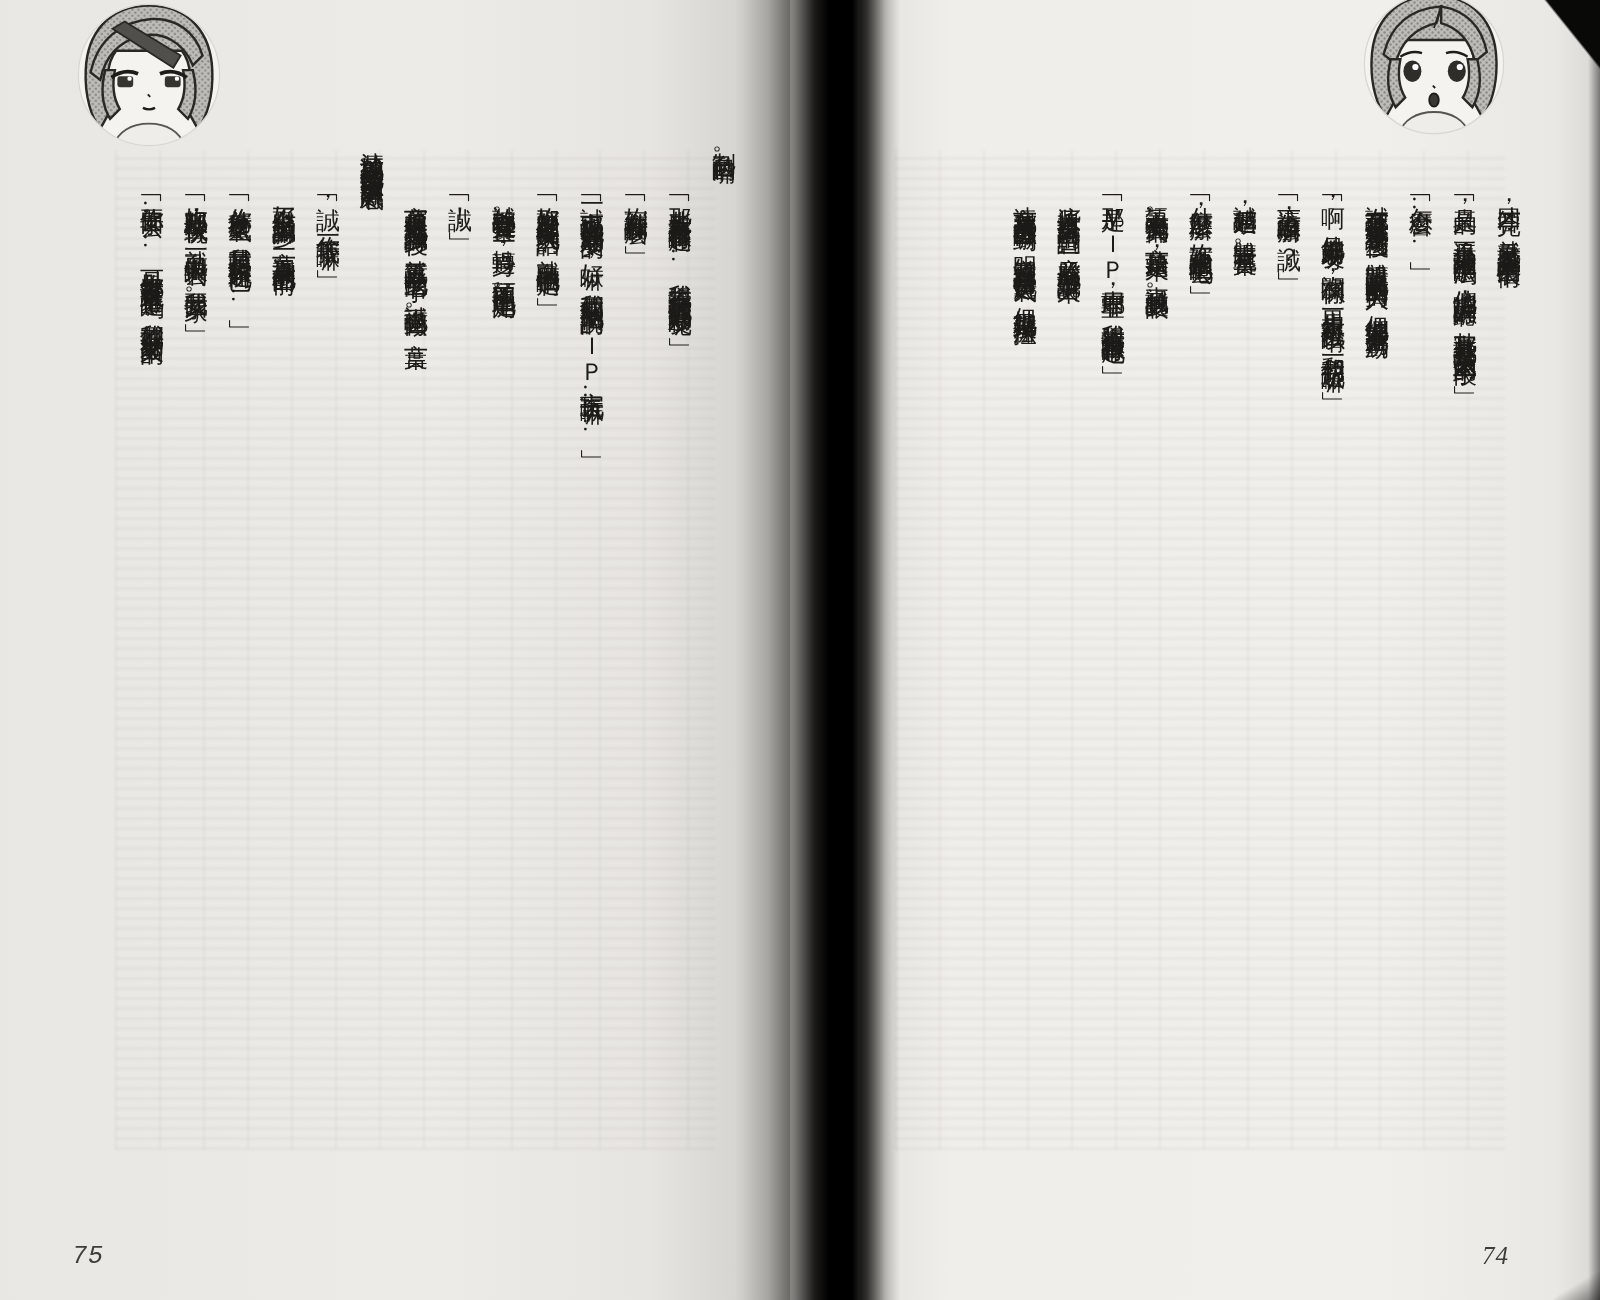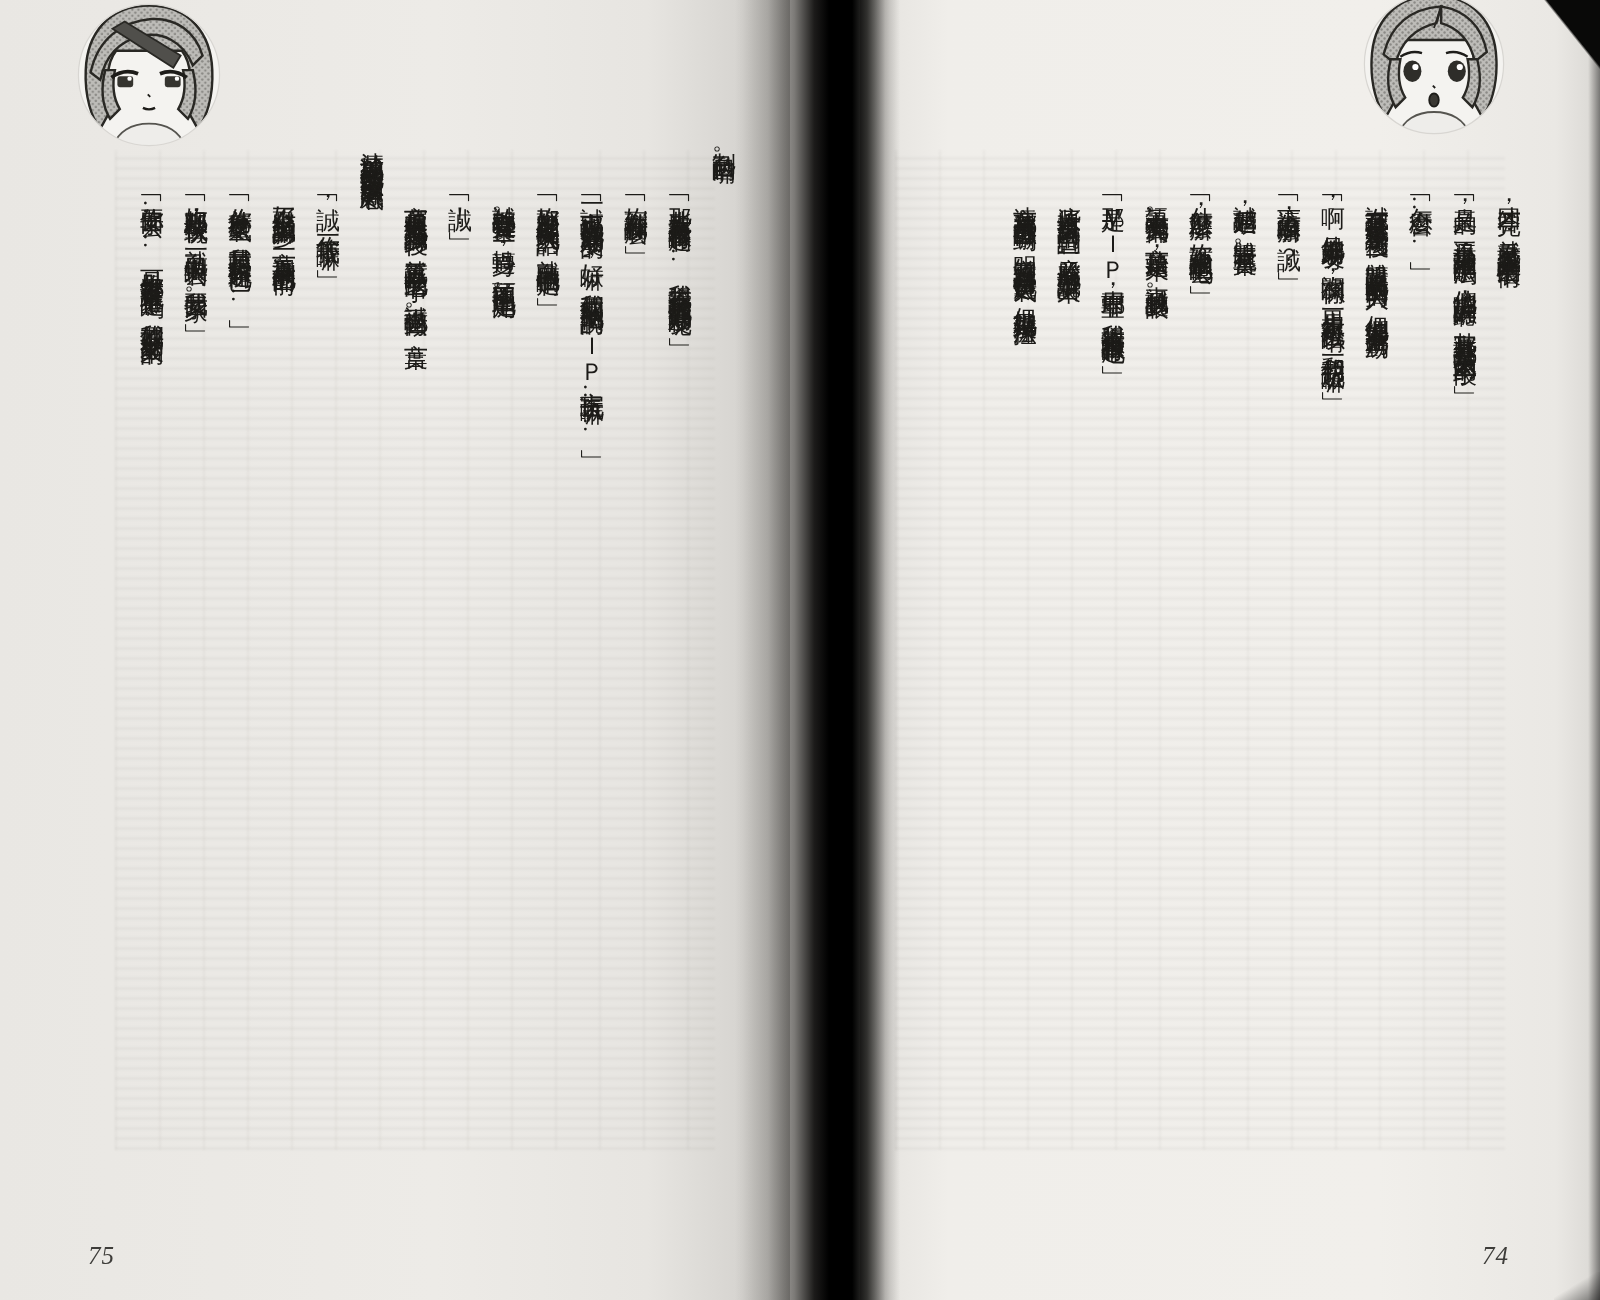--- a/index.html
+++ b/index.html
@@ -36,21 +36,21 @@
     writing-mode:vertical-rl;text-orientation:mixed;
     font-size:24px;letter-spacing:2px;line-height:44px;color:#1c1b18;
     word-break:break-all;line-break:anywhere;
   }
   .text-left{left:46px;}
   .text-right{left:831px;}
   .para{margin:0;padding:0;}
   .para.indent{text-indent:54px;}
   .page-number{position:absolute;z-index:10;font-style:italic;
     font-size:25px;color:#3e3d3a;letter-spacing:1px;}
-  .pn-left{left:88px;top:1242px;}
+  .pn-left{left:72px;top:1242px;font-family:Liberation Mono, monospace;}
   .pn-right{left:1482px;top:1242px;}
   .avatar{position:absolute;z-index:11;}
   .avatar-left{left:76px;top:2px;width:146px;height:146px;}
   .avatar-right{left:1362px;top:-8px;width:144px;height:144px;}
 </style>
 </head>
 <body>
 
 <div class="spread">
 

